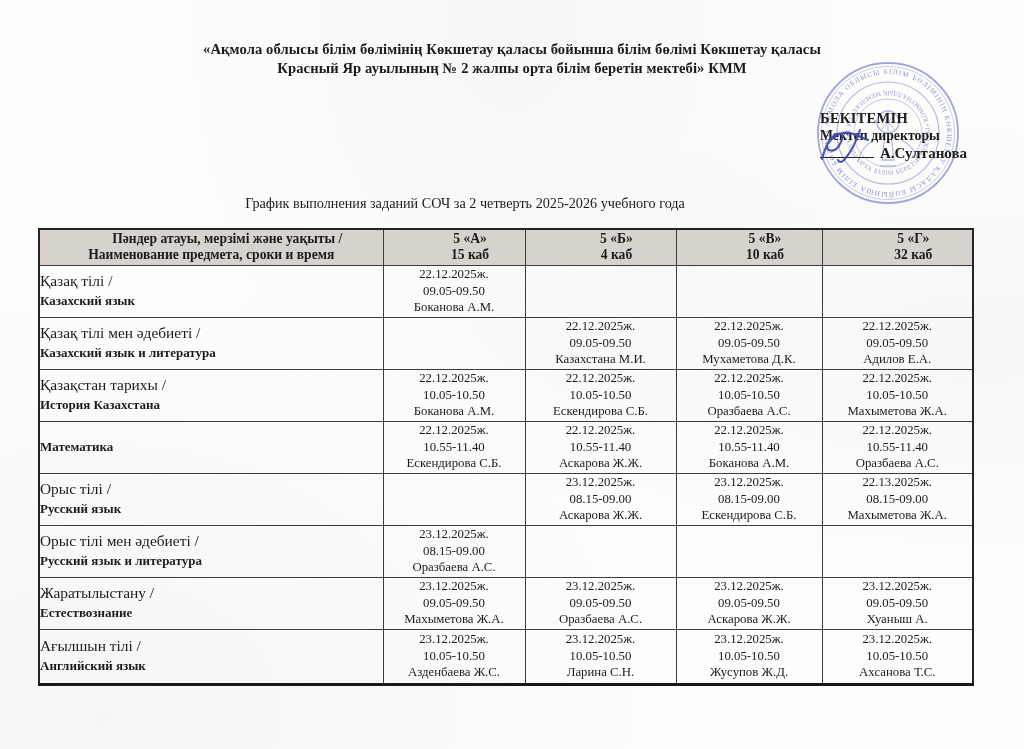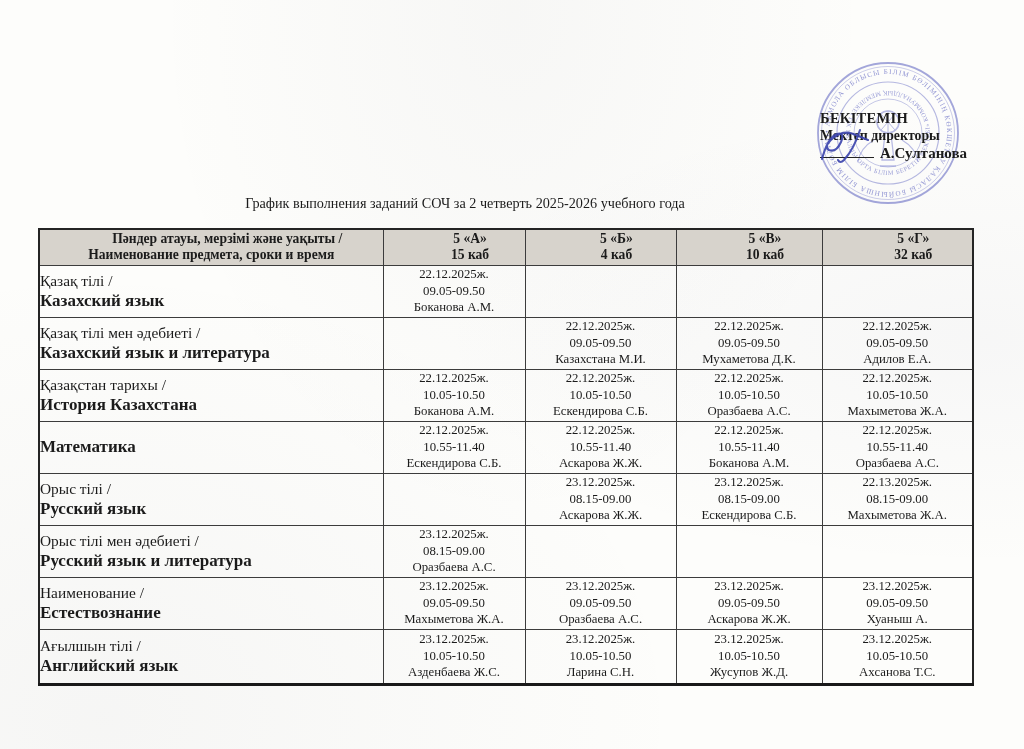--- a/index.html
+++ b/index.html
@@ -35,31 +35,35 @@
   }
   table.sched th, table.sched td{border:1.5px solid #3c3c3c;padding:0;overflow:hidden;}
   tr.hdr{height:36px;background:#d7d3cc;}
   tr.hdr th{vertical-align:middle;}
   .h-line1{font-weight:bold;font-size:13.6px;line-height:16px;text-align:center;margin-left:32px;}
   .h-line2{font-weight:bold;font-size:13.6px;line-height:16px;text-align:center;}
   tr.r{height:52px;}
   tr.r-last{height:55px;padding-left:7px;}
   td.subj{vertical-align:middle;padding-left:9px;}
   .subj-kk{font-size:15.4px;line-height:20px;}
-  .subj-ru{font-size:17px;line-height:20px;font-weight:bold;}
+  .subj-ru{font-size:13px;line-height:20px;font-weight:bold;}
   .subj-kk:empty,.subj-ru:empty{display:none;}
   td.cell{vertical-align:middle;text-align:center;}
   .dt{font-size:12.8px;line-height:16.5px;}
   .dt:empty{display:none;}
 </style>
 </head>
 <body>
 
 <div class="page">
 
+  <div class="org-header">
+    <div>«Ақмола облысы білім бөлімінің Көкшетау қаласы бойынша білім бөлімі Көкшетау қаласы</div>
+    <div>Красный Яр ауылының № 2 жалпы орта білім беретін мектебі» КММ</div>
+  </div>
 
   <div class="stamp-wrap">
     <svg width="210" height="175" viewBox="0 0 210 175">
       <g stroke="#6d72c6" fill="none" opacity="0.62">
         <circle cx="98" cy="85" r="70" stroke-width="1.8"></circle>
         <circle cx="98" cy="85" r="66.5" stroke-width="0.8" opacity="0.7"></circle>
         <circle cx="98" cy="85" r="51" stroke-width="1.2" opacity="0.8"></circle>
         <circle cx="98" cy="85" r="34" stroke-width="0.9" opacity="0.7"></circle>
       </g>
       <defs>
@@ -254,21 +258,21 @@
             <div class="dt">08.15-09.00</div>
             <div class="dt">Оразбаева А.С.</div>
           </td>
       <td class="cell"></td>
       <td class="cell"></td>
       <td class="cell"></td>
     </tr>
 
     <tr class="r">
       <td class="subj">
-            <div class="subj-kk">Наименование /</div>
+            <div class="subj-kk">Жаратылыстану /</div>
             <div class="subj-ru">Естествознание</div>
           </td>
       <td class="cell">
             <div class="dt">23.12.2025ж.</div>
             <div class="dt">09.05-09.50</div>
             <div class="dt">Махыметова Ж.А.</div>
           </td>
       <td class="cell">
             <div class="dt">23.12.2025ж.</div>
             <div class="dt">09.05-09.50</div>

